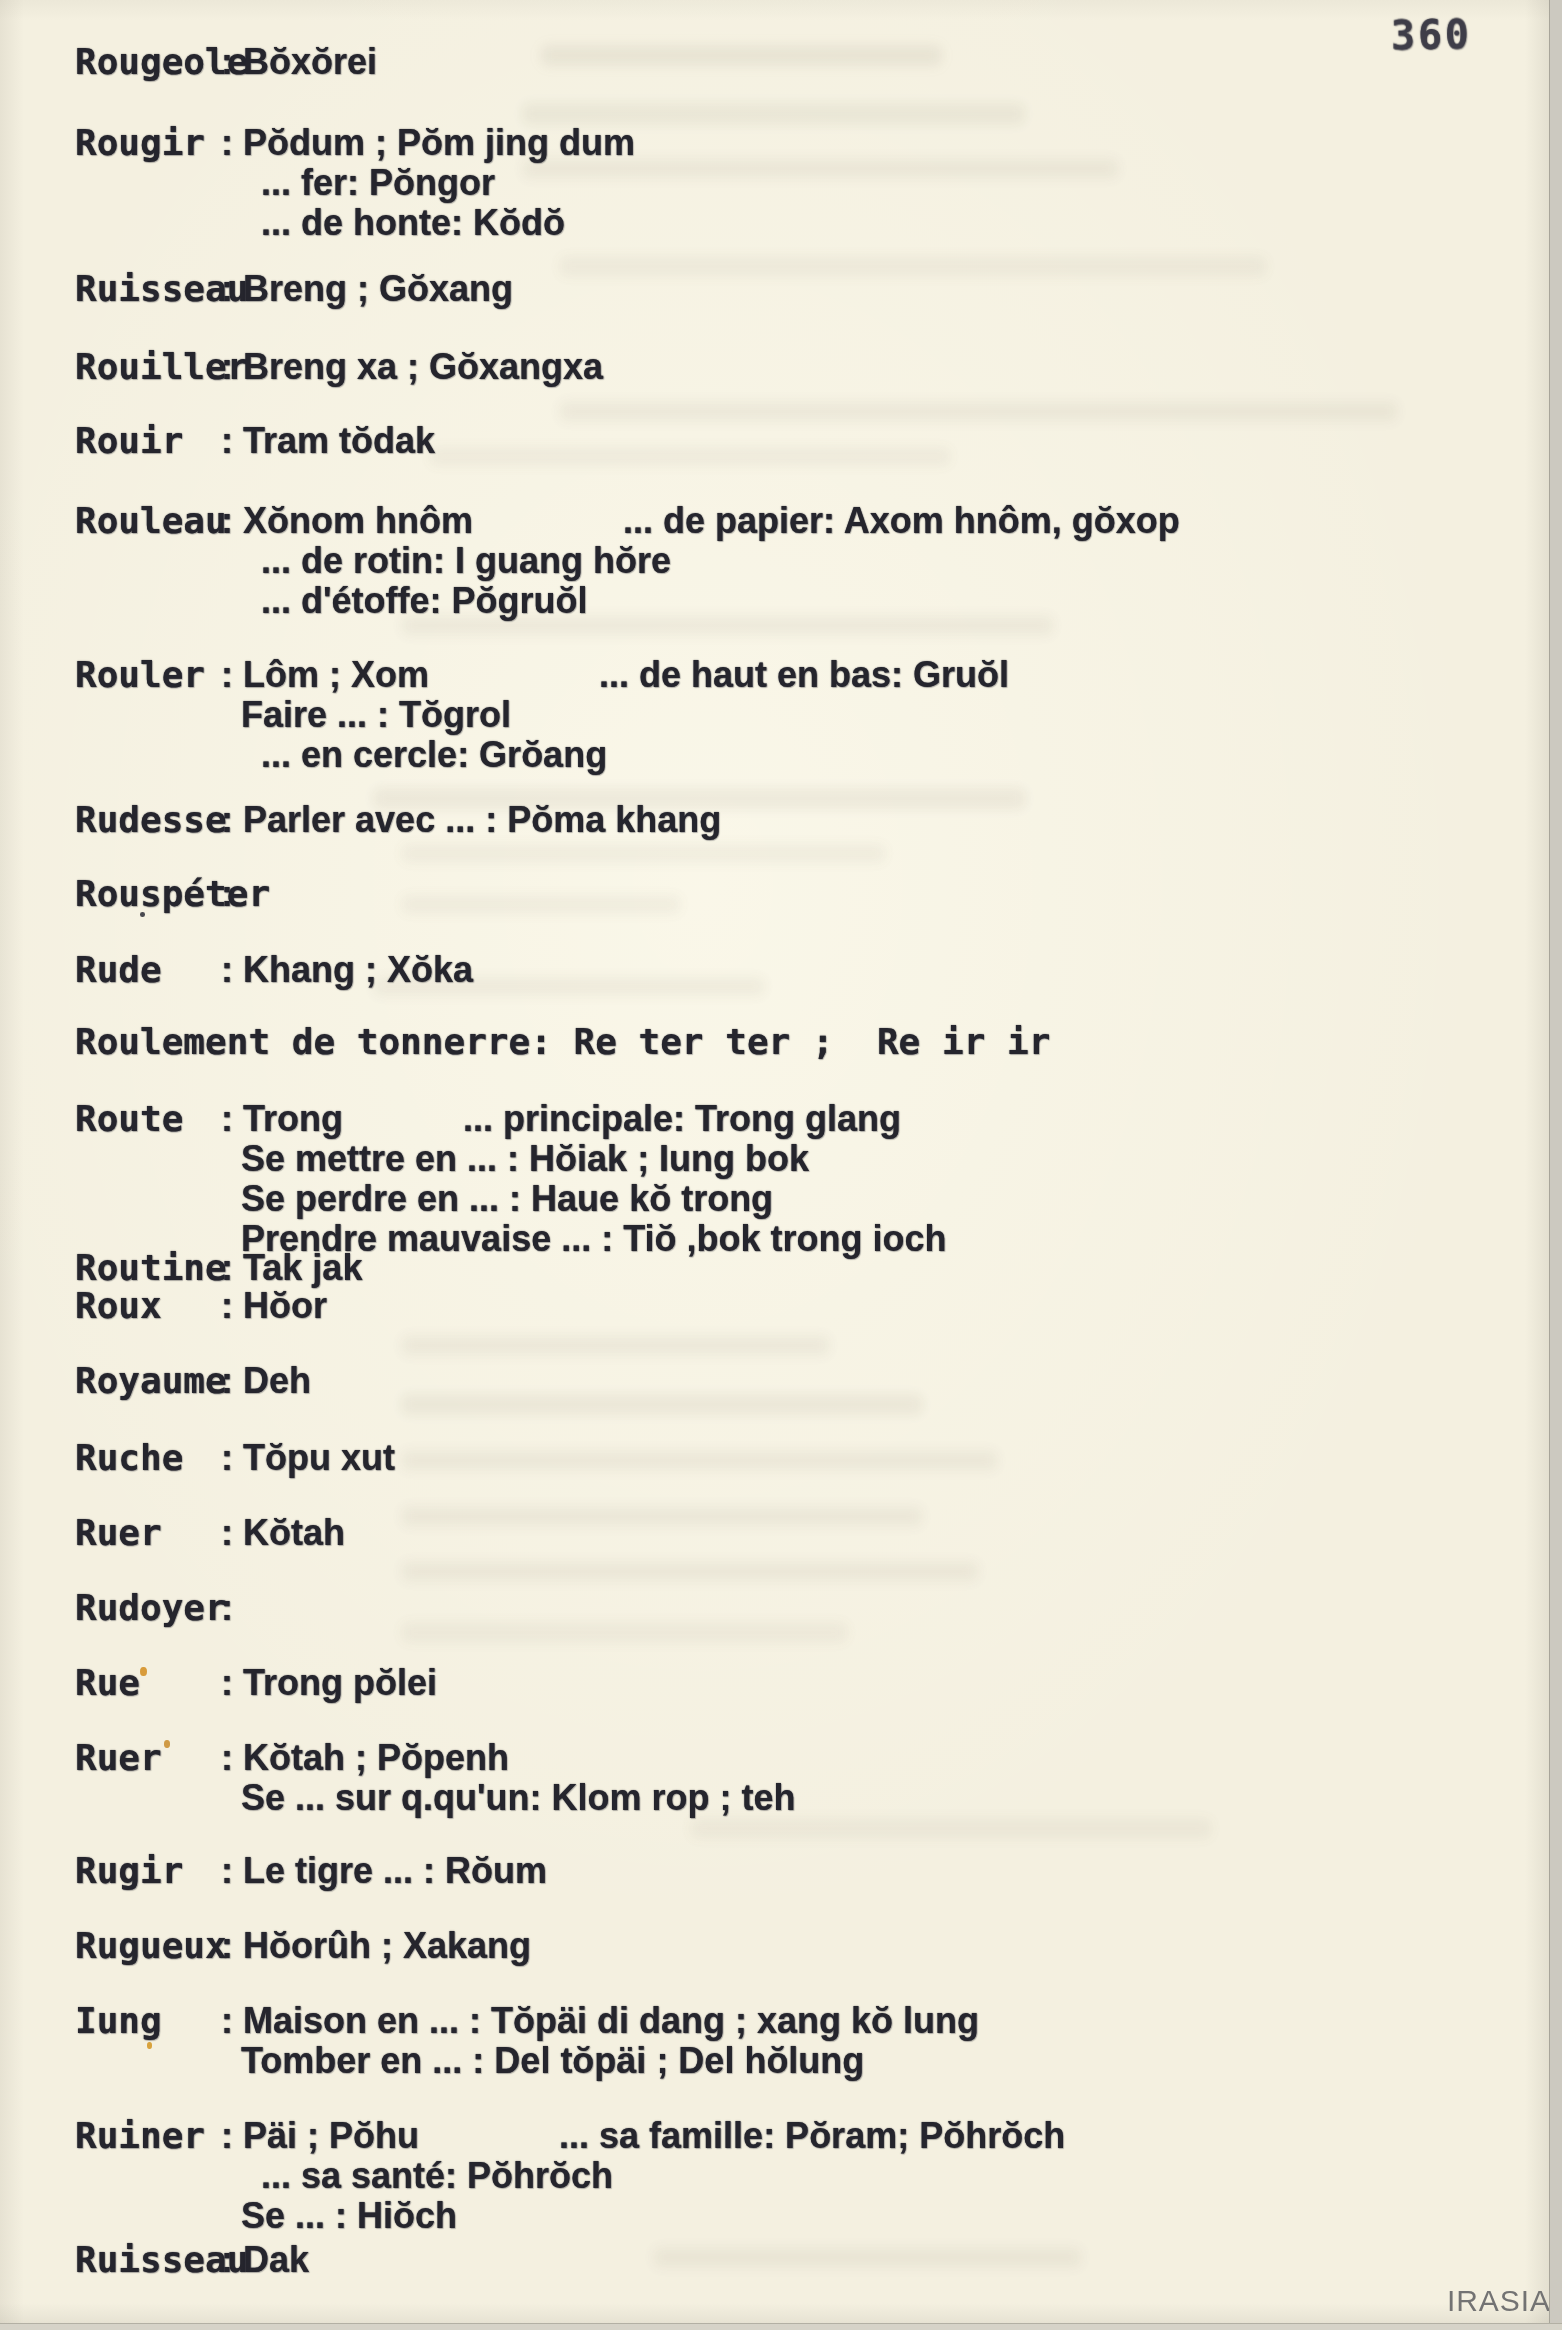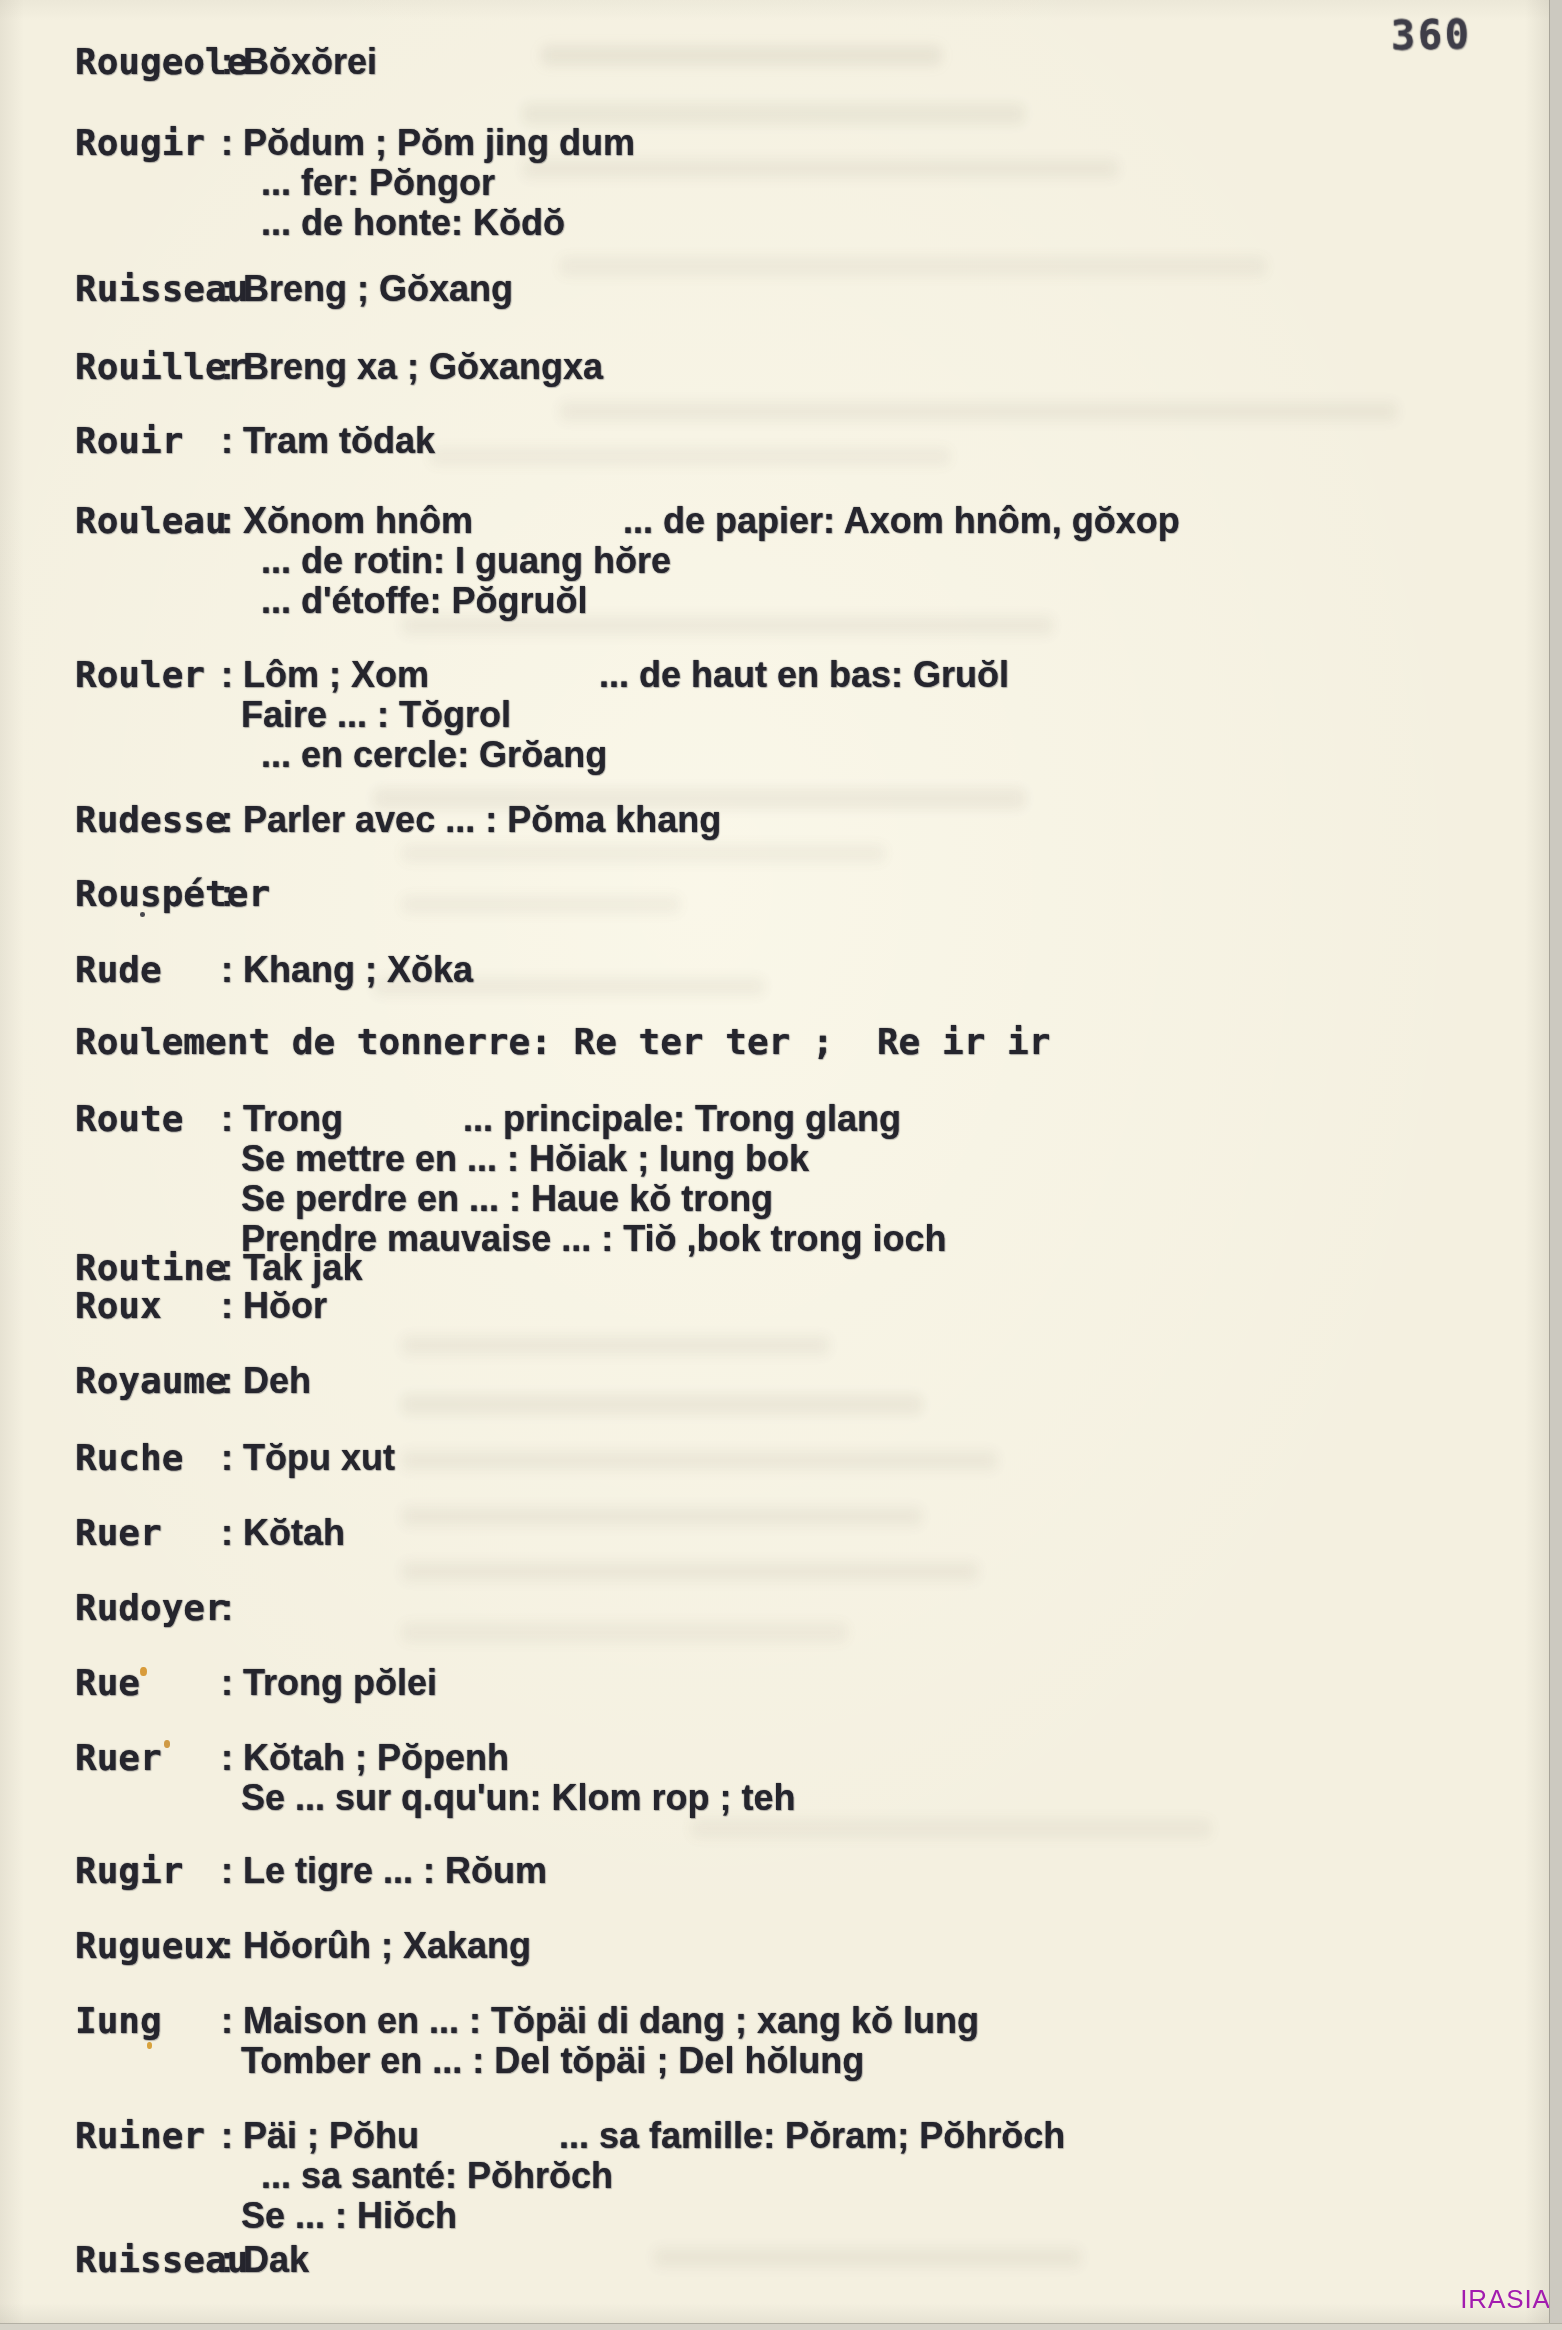--- a/index.html
+++ b/index.html
@@ -33,22 +33,22 @@
   .def{position:absolute;left:221px;top:0;margin:0;white-space:pre;
     font-family:Liberation Sans, sans-serif;font-size:inherit;line-height:inherit;}
   .full{position:absolute;left:75px;top:0;margin:0;white-space:pre;
     font-family:inherit;font-size:inherit;line-height:inherit;}
   .page-number{
     position:absolute;left:1391px;top:15px;font-size:40px;letter-spacing:2.8px;
     color:#3e3d48;transform:rotate(-1deg);
   }
   .watermark{
     position:absolute;right:11.2px;top:2284px;
-    font-family:"Liberation Sans",sans-serif;font-size:26px;
-    color:#a21caf;letter-spacing:0.9px;
+    font-family:"Liberation Sans",sans-serif;font-size:30px;
+    color:#737373;letter-spacing:0.9px;
   }
   .ghost{position:absolute;background:rgba(124,117,95,0.10);filter:blur(5.6px);border-radius:7.5px;}
   .speck{position:absolute;border-radius:50%;}
 </style>
 </head>
 <body>
 
 <div class="paper"></div>
 
 <div class="ghost" style="top:45px;left:541px;width:401px;height:20.5px;"></div>

